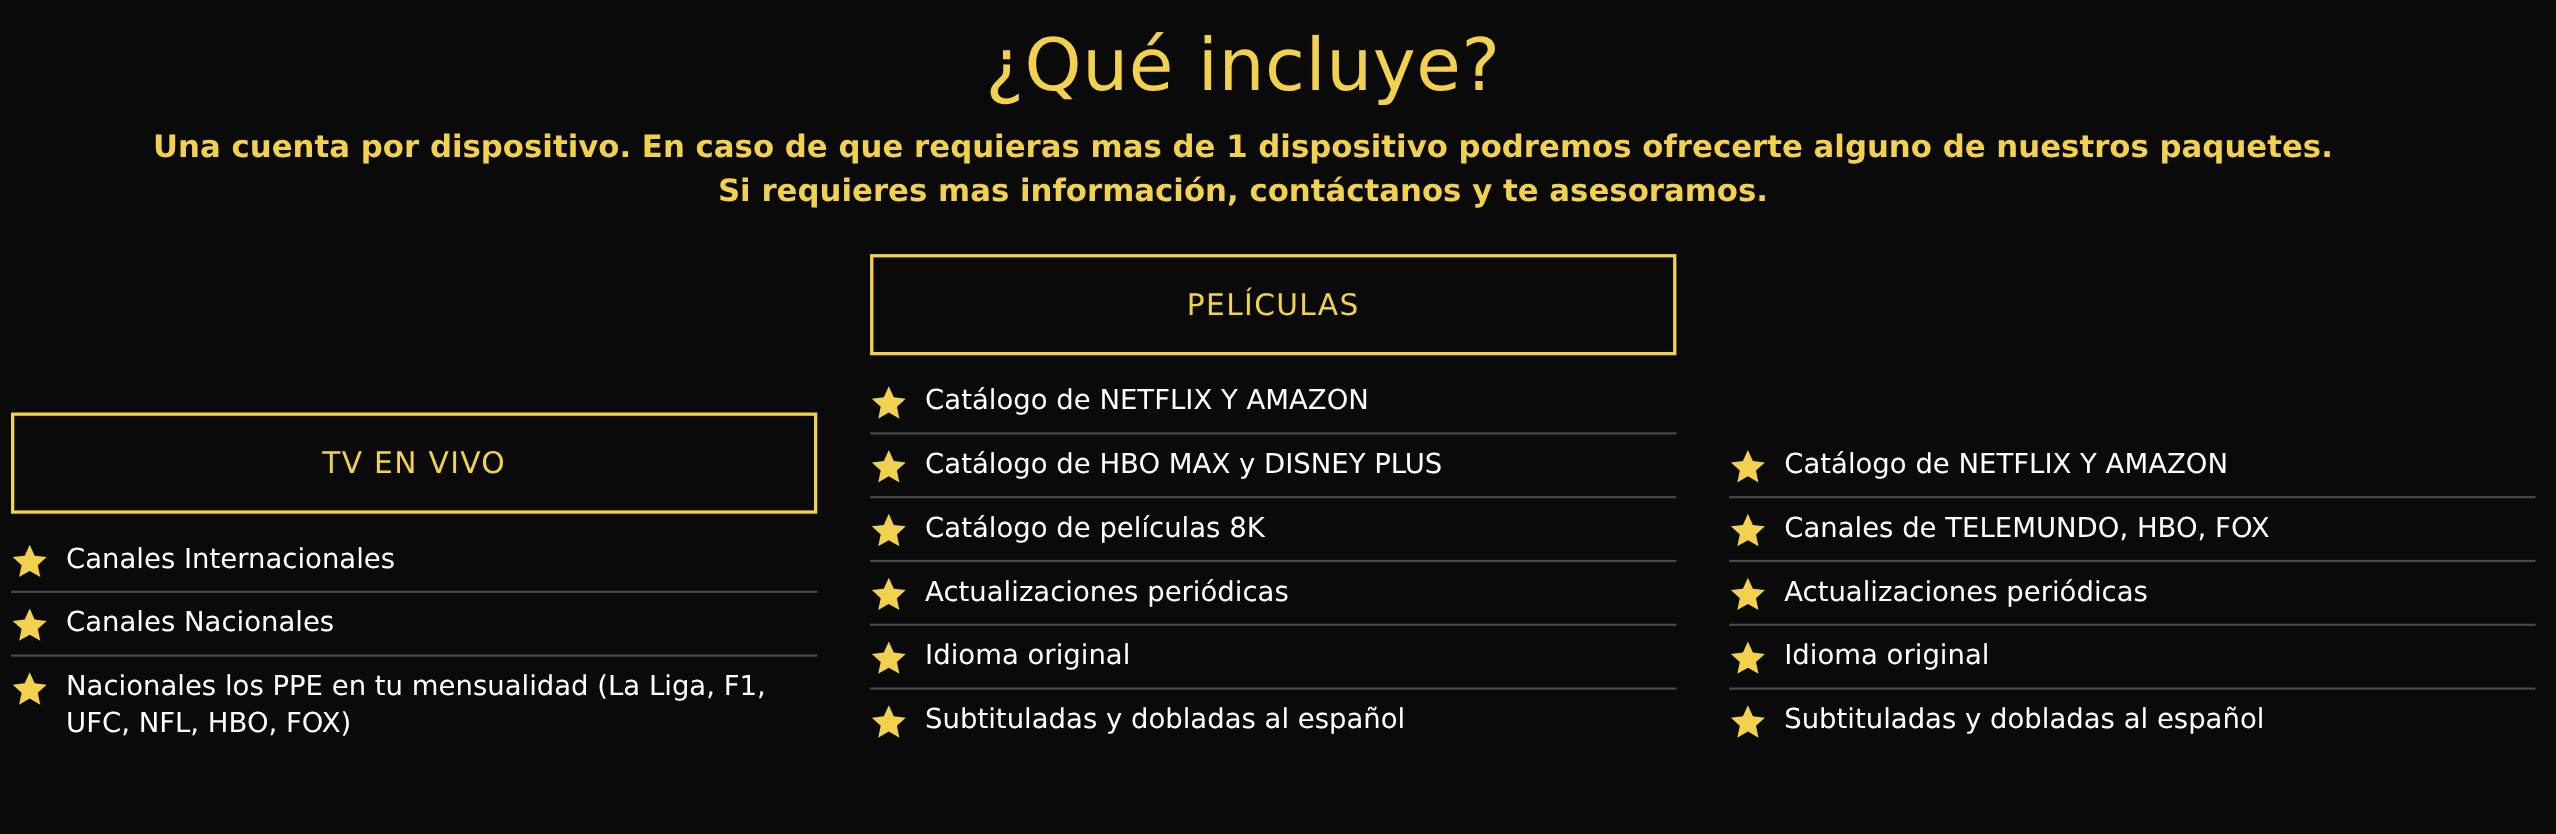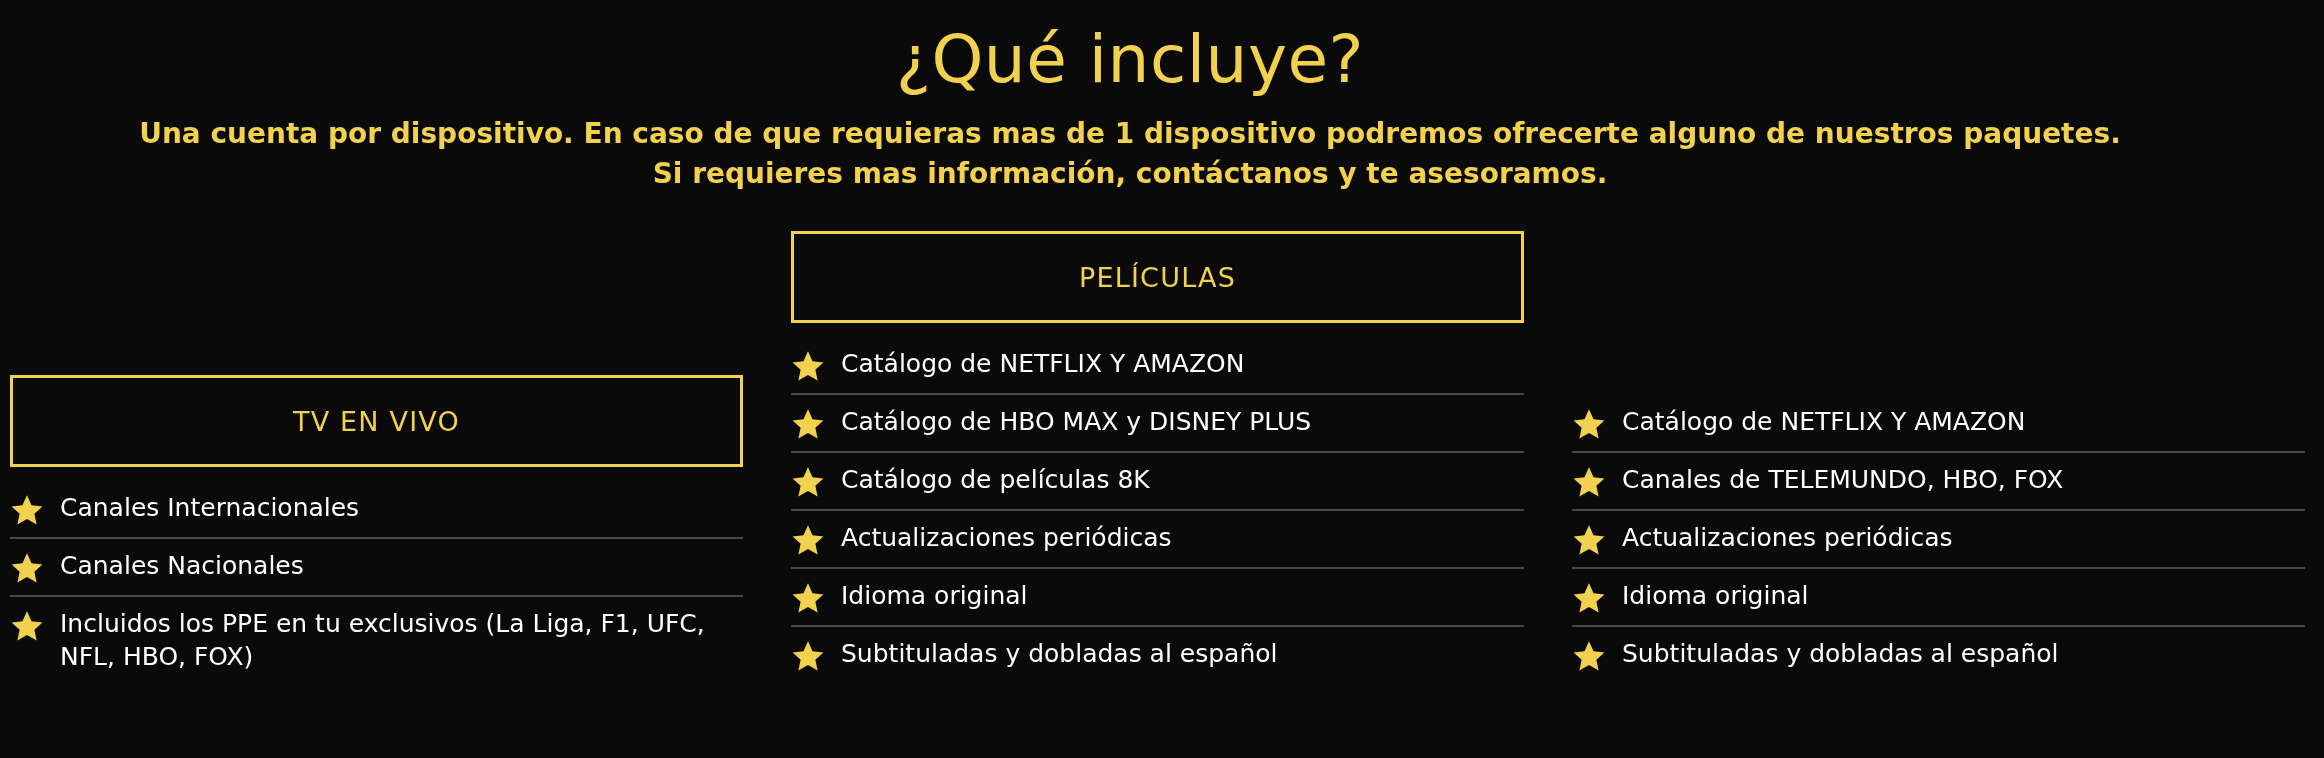--- a/index.html
+++ b/index.html
@@ -129,21 +129,21 @@
               </svg>
           </span>
           <span class="feature-text">Canales Nacionales</span>
         </div>
         <div class="feature">
           <span class="star">
             <svg width="34" height="34" viewBox="0 0 24 24">
                 <polygon points="12,1.5 15.2,8.6 22.9,9.5 17.2,14.7 18.8,22.3 12,18.4 5.2,22.3 6.8,14.7 1.1,9.5 8.8,8.6" fill="#f2d14e"></polygon>
               </svg>
           </span>
-          <span class="feature-text">Incluidos los PPE en tu exclusivos (La Liga, F1, UFC, NFL, HBO, FOX)</span>
+          <span class="feature-text">Nacionales los PPE en tu mensualidad (La Liga, F1, UFC, NFL, HBO, FOX)</span>
         </div>
       </div>
     </div>
 
     <div class="col col-2">
       <div class="col-header">PELÍCULAS</div>
       <div class="features">
         <div class="feature">
           <span class="star">
             <svg width="34" height="34" viewBox="0 0 24 24">

